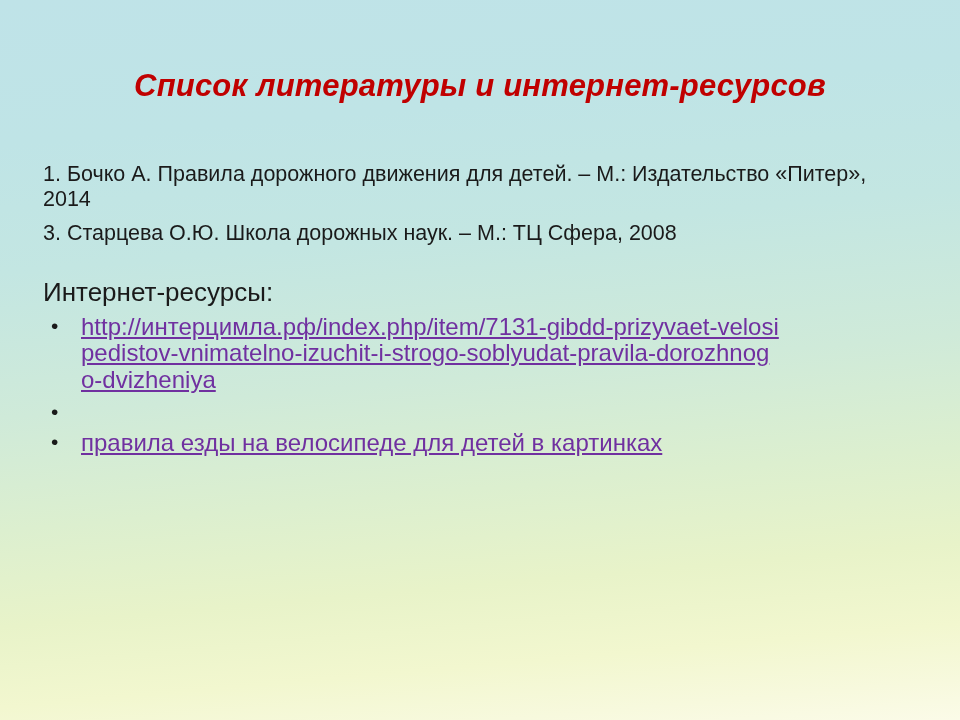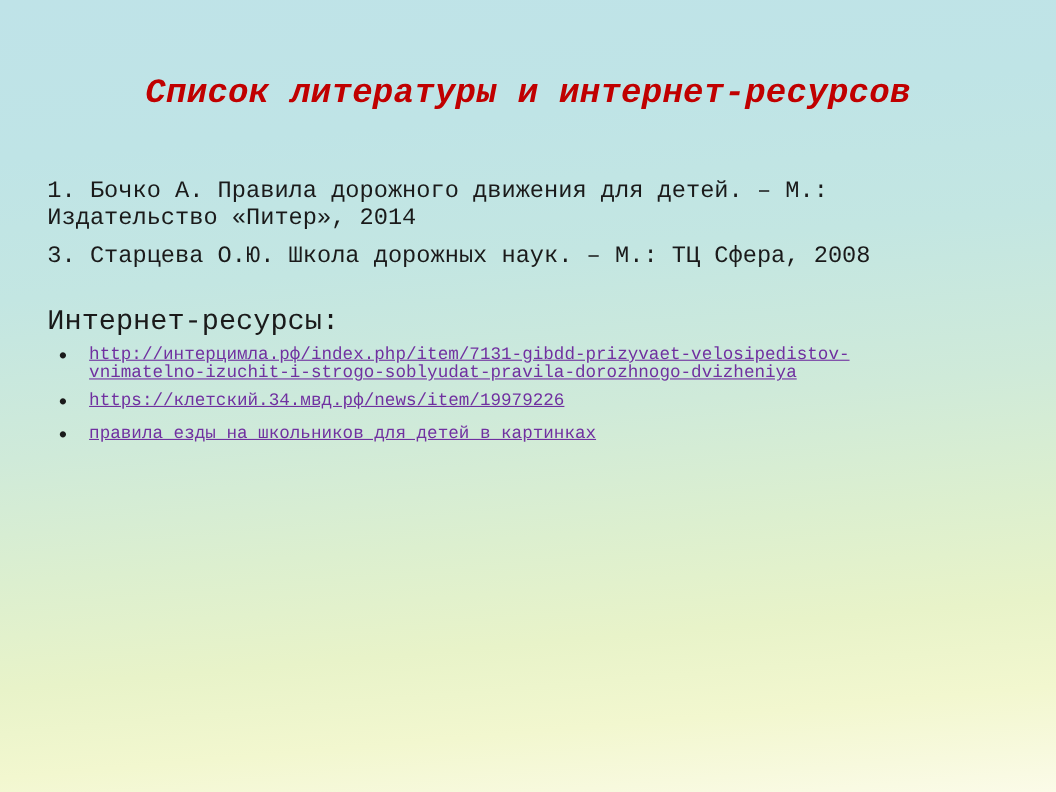--- a/index.html
+++ b/index.html
@@ -20,21 +20,20 @@
     background: linear-gradient(175deg,
         #bfe3e8 0%,
         #bfe4e6 18%,
         #c3e6e2 34%,
         #cfead9 52%,
         #dcefcf 66%,
         #e8f3c9 78%,
         #f2f7cf 88%,
         #f7f9dd 95%,
         #fbfbe8 100%);
-    font-family: Liberation Mono, monospace;
   }
   .slide-title {
     position: absolute;
     top: 68px;
     left: 0;
     width: 960px;
     text-align: center;
     font-size: 31px;
     font-weight: bold;
     font-style: italic;
@@ -77,21 +76,21 @@
     width: 38px;
     flex: 0 0 38px;
     font-size: 21px;
     line-height: 1.1;
     color: #1a1a1a;
     text-align: left;
     padding-left: 8px;
     box-sizing: border-box;
   }
   .link-text {
-    font-size: 16px;
+    font-size: 24px;
     line-height: 1.1;
     color: #7030a0;
     text-decoration: underline;
     word-break: break-all;
     cursor: pointer;
     max-width: 700px;
   }
   .link-text.short {
     word-break: normal;
   }
@@ -112,22 +111,21 @@
 
     <div class="internet-label">Интернет-ресурсы:</div>
 
     <ul class="link-list">
       <li class="link-row">
         <span class="bullet">•</span>
         <span class="link-text">http://интерцимла.рф/index.php/item/7131-gibdd-prizyvaet-velosipedistov-vnimatelno-izuchit-i-strogo-soblyudat-pravila-dorozhnogo-dvizheniya</span>
       </li>
       <li class="link-row">
         <span class="bullet">•</span>
-        <span class="link-text short">https://клетский.34.мвд.рф/news/item/19979226</span>
       </li>
       <li class="link-row">
         <span class="bullet">•</span>
-        <span class="link-text short">правила езды на школьников для детей в картинках</span>
+        <span class="link-text short">правила езды на велосипеде для детей в картинках</span>
       </li>
     </ul>
 
   </div>
 </div>
 
 </body></html>

